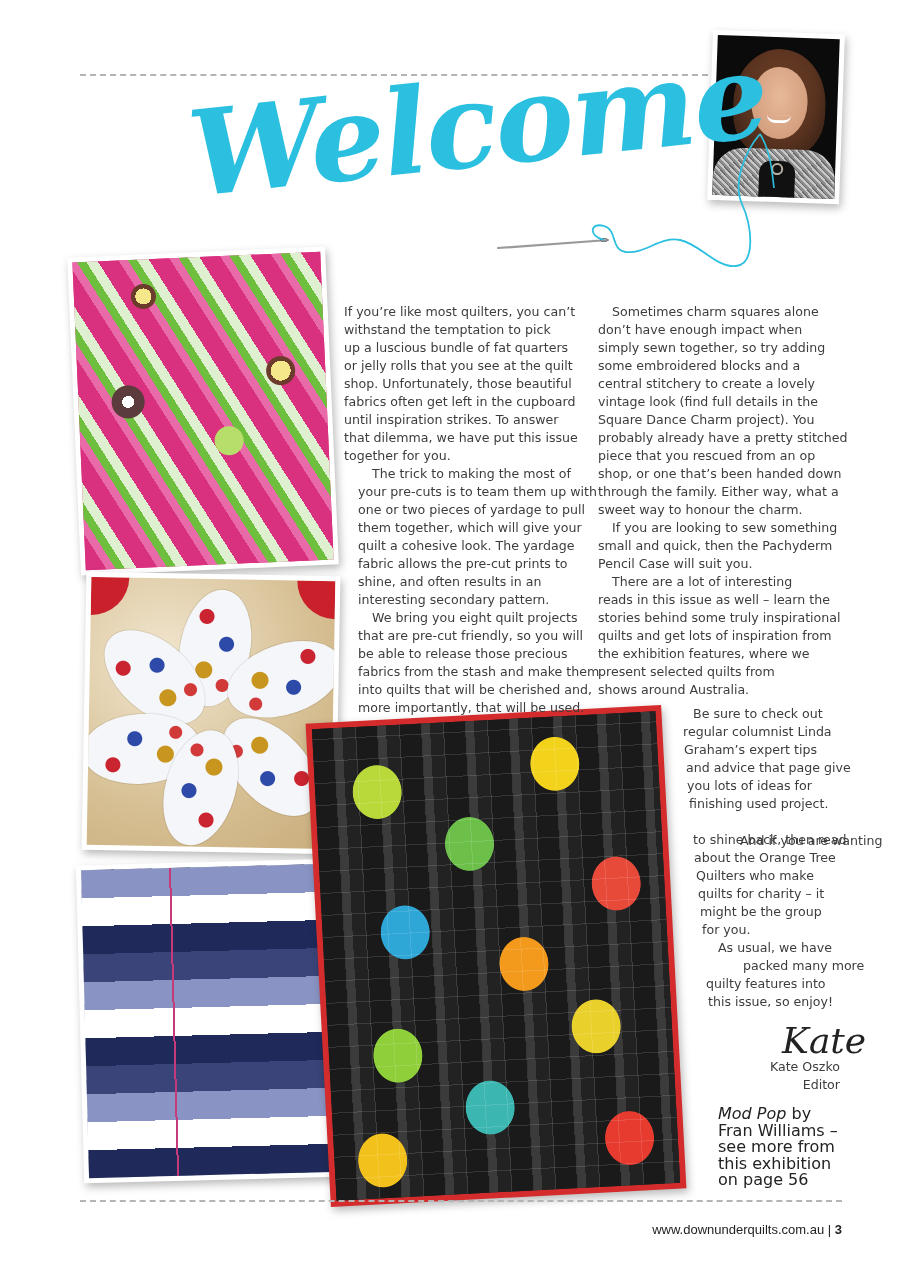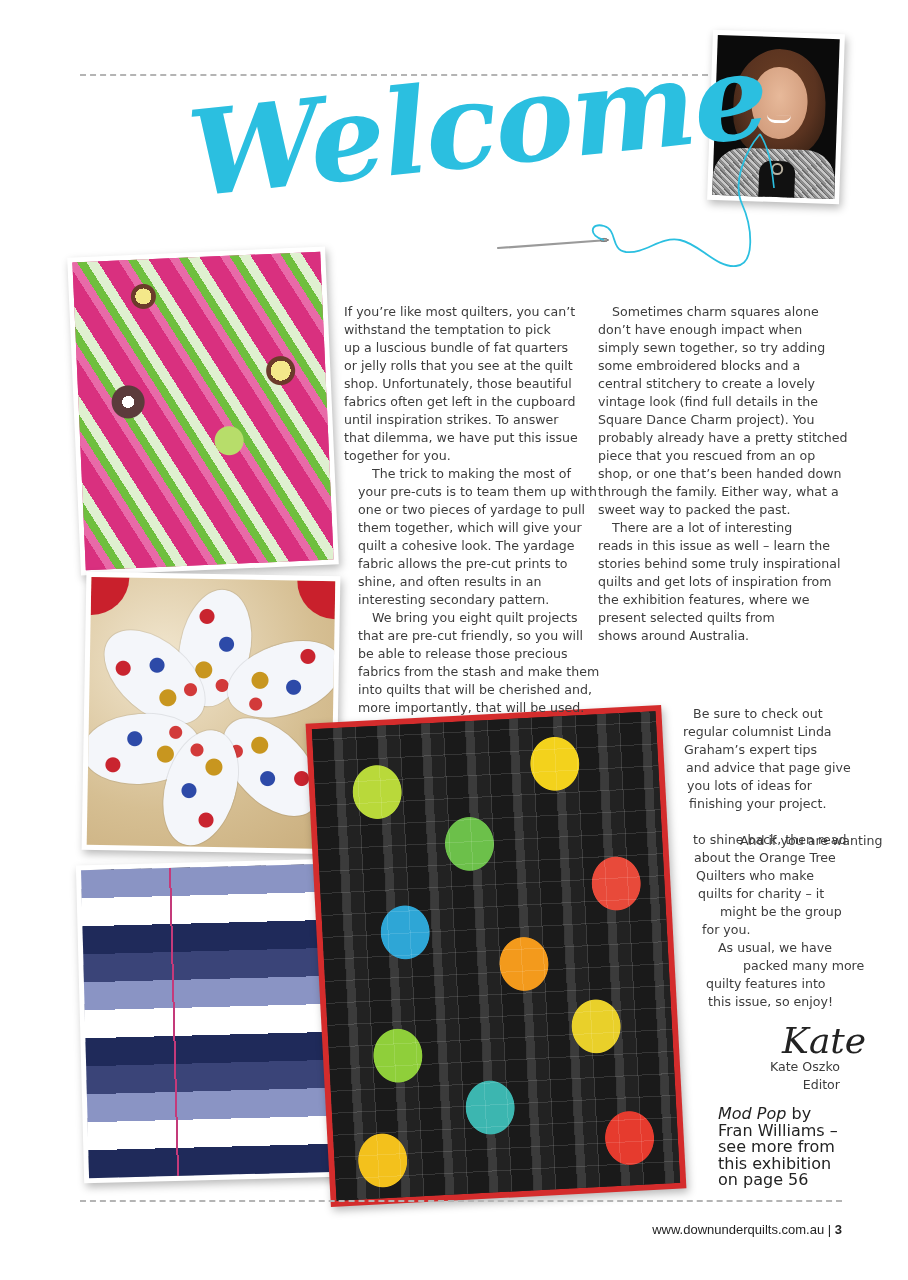--- a/index.html
+++ b/index.html
@@ -183,46 +183,51 @@
     <span class="line">don’t have enough impact when</span>
     <span class="line">simply sewn together, so try adding</span>
     <span class="line">some embroidered blocks and a</span>
     <span class="line">central stitchery to create a lovely</span>
     <span class="line">vintage look (find full details in the</span>
     <span class="line">Square Dance Charm project). You</span>
     <span class="line">probably already have a pretty stitched</span>
     <span class="line">piece that you rescued from an op</span>
     <span class="line">shop, or one that’s been handed down</span>
     <span class="line">through the family. Either way, what a</span>
-    <span class="line">sweet way to packed the past.</span>
+    <span class="line">sweet way to honour the charm.</span>
+  </p>
+  <p>
+    <span class="line" style="padding-left:14px">If you are looking to sew something</span>
+    <span class="line">small and quick, then the Pachyderm</span>
+    <span class="line">Pencil Case will suit you.</span>
   </p>
   <p>
     <span class="line" style="padding-left:14px">There are a lot of interesting</span>
     <span class="line">reads in this issue as well – learn the</span>
     <span class="line">stories behind some truly inspirational</span>
     <span class="line">quilts and get lots of inspiration from</span>
     <span class="line">the exhibition features, where we</span>
     <span class="line">present selected quilts from</span>
     <span class="line">shows around Australia.</span>
   </p>
 </div>
 
 <div>
   <span class="flow" style="left:693px;top:705px;">Be sure to check out</span>
   <span class="flow" style="left:683px;top:723px;">regular columnist Linda</span>
   <span class="flow" style="left:684px;top:741px;">Graham’s expert tips</span>
   <span class="flow" style="left:686px;top:759px;">and advice that page give</span>
   <span class="flow" style="left:687px;top:777px;">you lots of ideas for</span>
-  <span class="flow" style="left:689px;top:795px;">finishing your project.</span>
+  <span class="flow" style="left:689px;top:795px;">finishing used project.</span>
   <span class="flow" style="left:692px;top:832px;margin-left:48px;">And if you are wanting</span>
   <span class="flow" style="left:693px;top:831px;">to shine back, then read</span>
   <span class="flow" style="left:694px;top:849px;">about the Orange Tree</span>
   <span class="flow" style="left:696px;top:867px;">Quilters who make</span>
   <span class="flow" style="left:698px;top:885px;">quilts for charity – it</span>
-  <span class="flow" style="left:700px;top:903px;margin-left:20px;">might be the group</span>
+  <span class="flow" style="left:700px;top:903px;">might be the group</span>
   <span class="flow" style="left:702px;top:921px;">for you.</span>
   <span class="flow" style="left:718px;top:939px;">As usual, we have</span>
   <span class="flow" style="left:705px;top:957px;margin-left:38px;">packed many more</span>
   <span class="flow" style="left:706px;top:975px;">quilty features into</span>
   <span class="flow" style="left:708px;top:993px;">this issue, so enjoy!</span>
 </div>
 
 <div class="signature">Kate</div>
 <div class="editor-name">
   <div>Kate Oszko</div>

